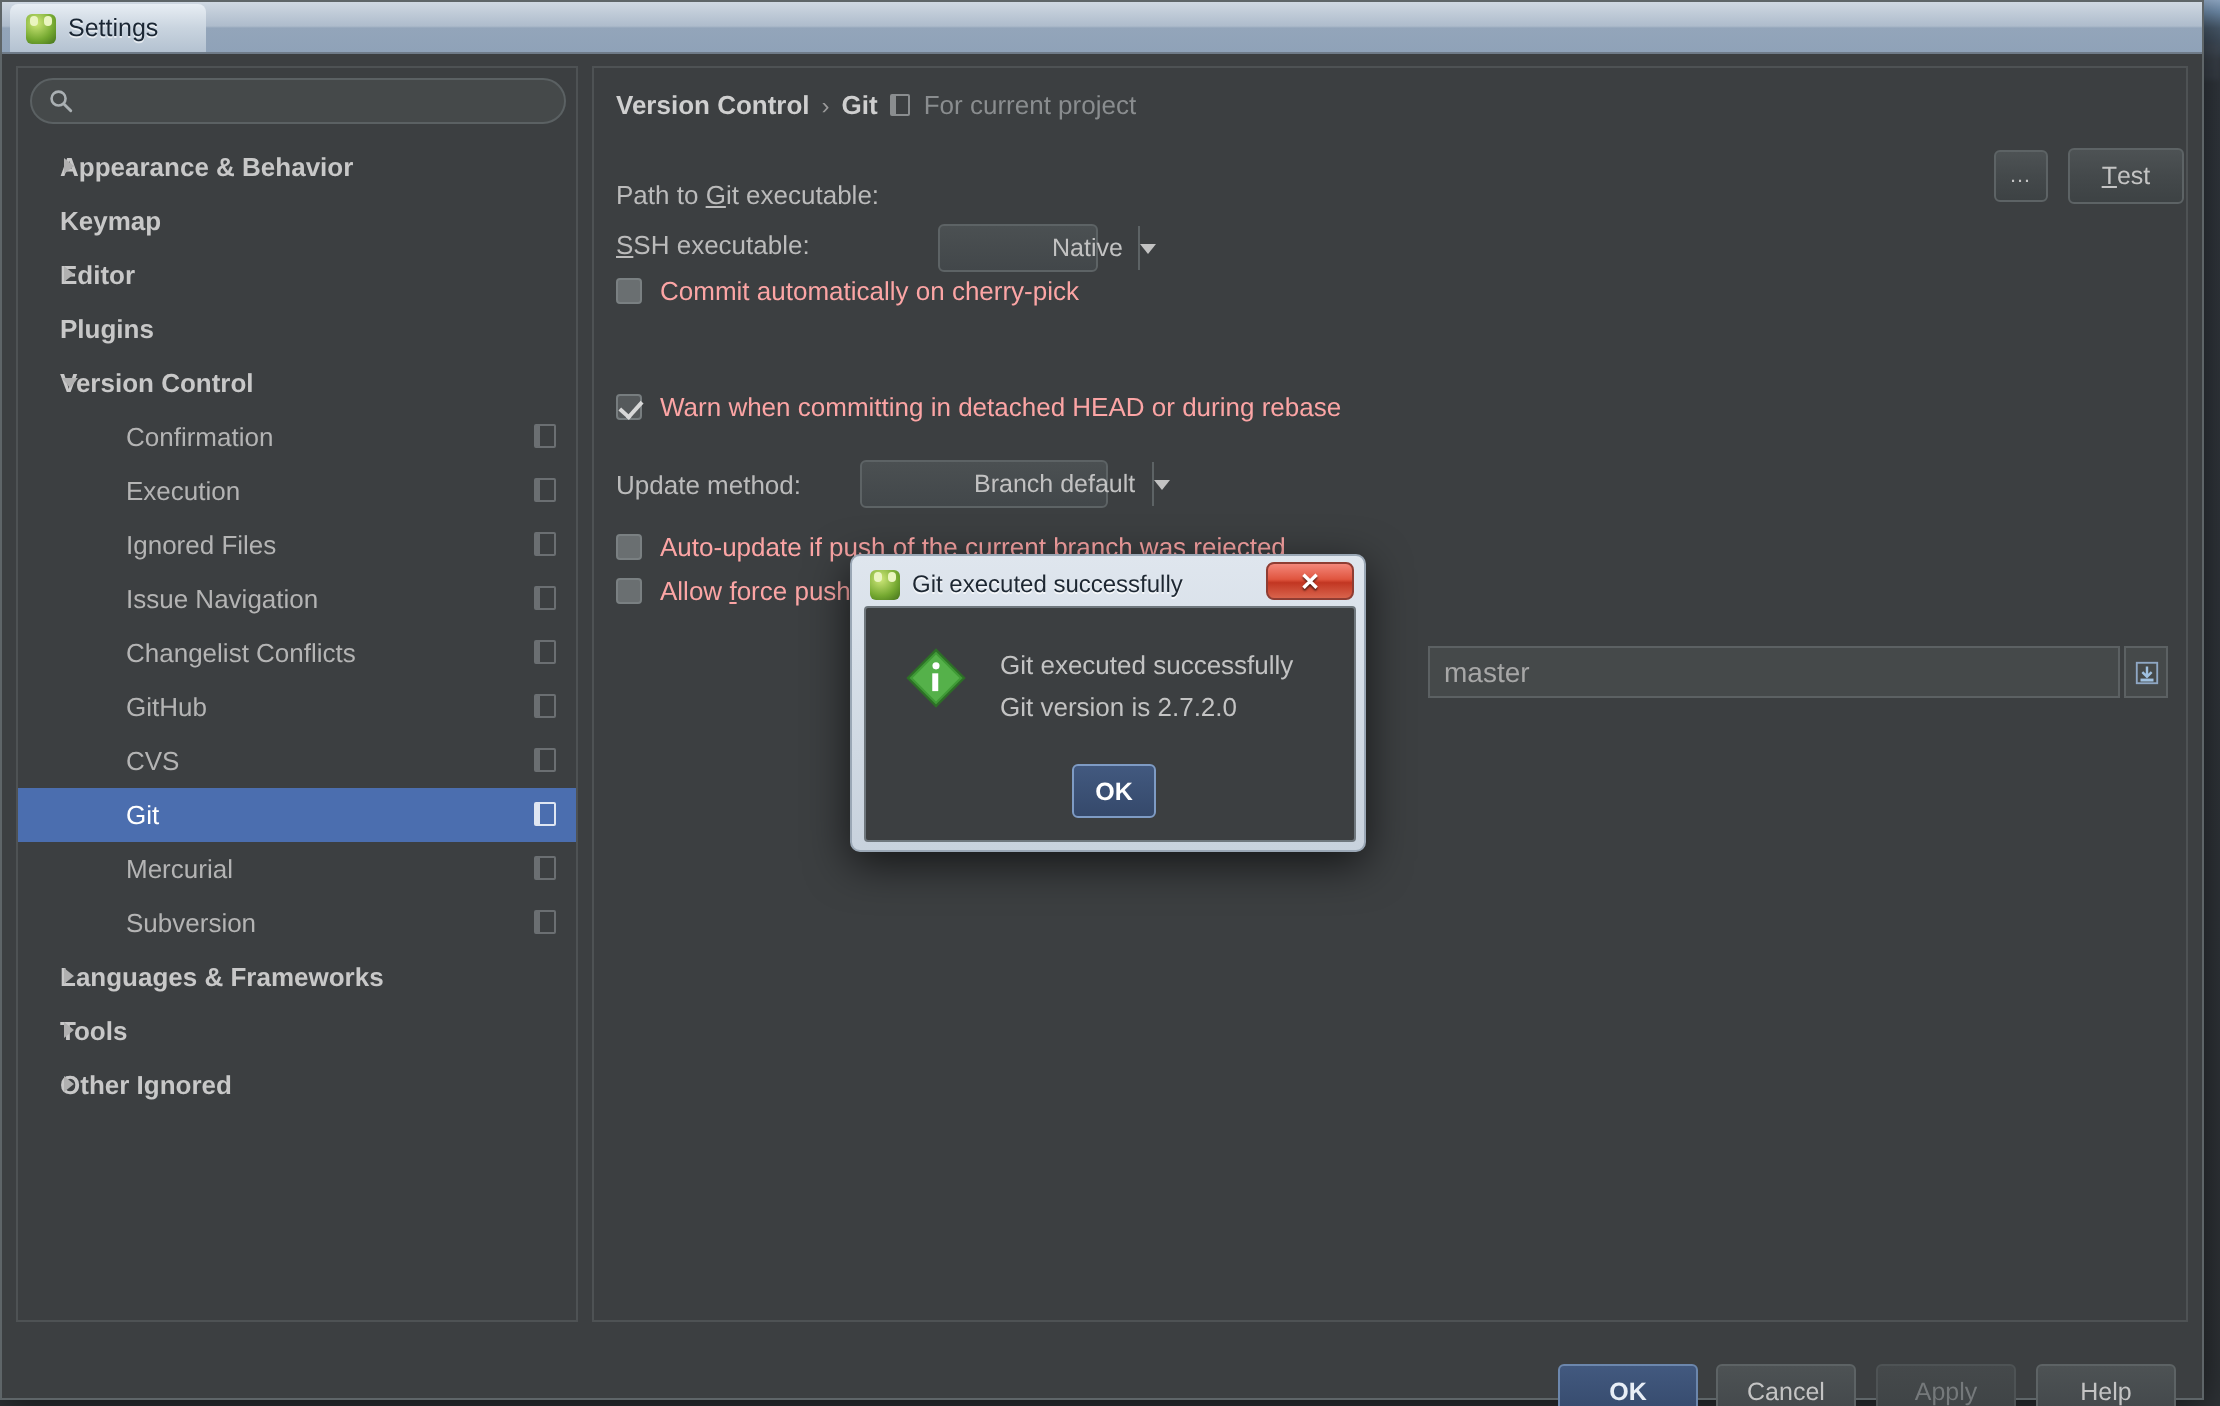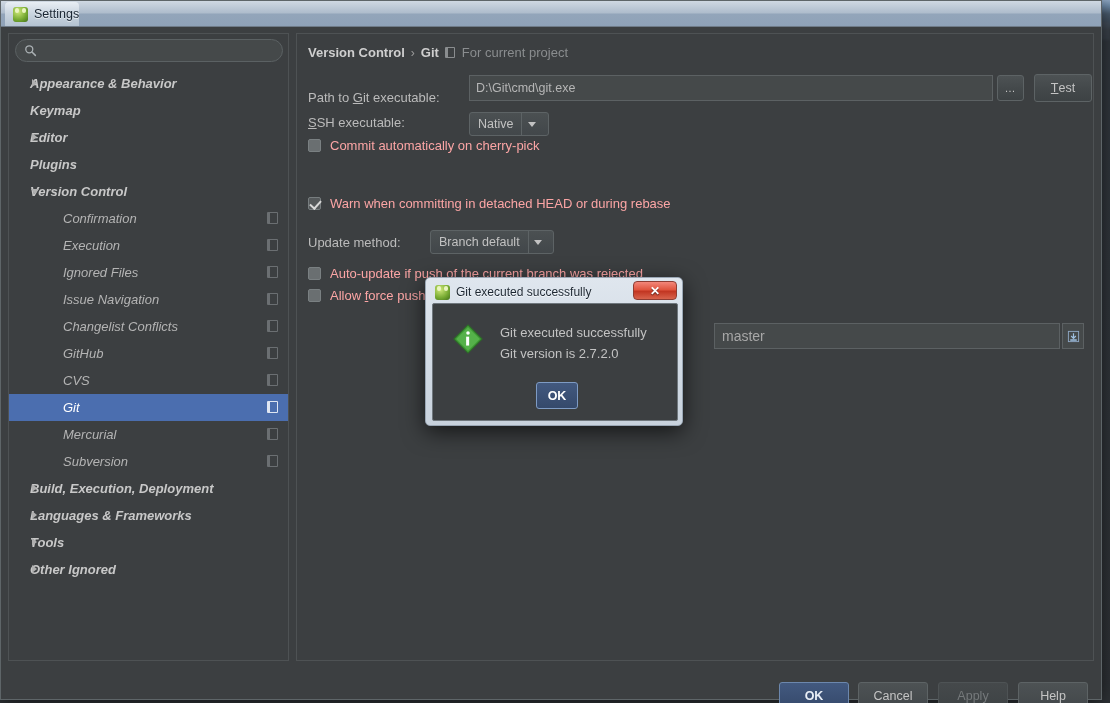--- a/index.html
+++ b/index.html
@@ -53,21 +53,21 @@
   }
   #settings-titlebar {
     position: relative;
     height: 26px;
     background: linear-gradient(180deg, #cfd8e2 0%, #aebccc 48%, #93a5ba 52%, #8fa2b8 100%);
     border-bottom: 1px solid #6f7b88;
   }
   #settings-title-tab {
     position: absolute; left: 4px; top: 1px; height: 24px;
     display: flex; align-items: center; gap: 6px;
-    padding: 0 0 0 8px;
+    padding: 0 24px 0 8px;
     background: linear-gradient(180deg, #e8eef4 0%, #c9d4df 50%, #b4c2d1 100%);
     border-radius: 4px 4px 0 0;
   }
   #settings-title-tab .label {
     font-size: 12.5px; color: #1a2633; font-weight: 500;
     text-shadow: 0 1px 0 rgba(255,255,255,.6);
   }
   .app-icon {
     width: 15px; height: 15px; border-radius: 3px;
     background: radial-gradient(circle at 35% 30%, #cfe87a, #74a830 60%, #43701c 100%);
@@ -117,21 +117,20 @@
     overflow: hidden;
   }
   .tree-row {
     position: relative;
     height: 27px;
     display: flex; align-items: center;
     font-size: 13px;
     color: #bbbbbb;
     cursor: default;
     white-space: nowrap;
-    font-style: italic;
   }
   .tree-row.top   { font-weight: bold; color: #c8c8c8; padding-left: 21px; }
   .tree-row.child { padding-left: 54px; color: #b4b4b4; }
   .tree-row.selected {
     background: #4b6eaf;
     color: #ffffff;
   }
   .arrow {
     position: absolute; left: 23px; top: 9px;
     width: 0; height: 0;
@@ -205,20 +204,21 @@
     cursor: default;
     white-space: nowrap;
   }
   .btn u { text-decoration: underline; }
   .combo {
     display: inline-flex; align-items: stretch;
     background: linear-gradient(180deg, #4b5052 0%, #42474a 100%);
     border: 1px solid #5d6365;
     border-radius: 3px;
     height: 24px;
+    padding-left: 48px;
   }
   .combo .val {
     display: flex; align-items: center;
     padding: 0 8px;
     font-size: 12.5px;
     color: #c2c2c2;
     white-space: nowrap;
   }
   .combo .arrowbox {
     width: 20px;
@@ -454,24 +454,20 @@
           <div class="tree-row child">
             <span>Mercurial</span>
             <span class="proj-badge"></span>
           </div>
           <div class="tree-row child">
             <span>Subversion</span>
             <span class="proj-badge"></span>
           </div>
           <div class="tree-row top">
             <span class="arrow"></span>
-            <span>Build, Execution, Deployment</span>
-          </div>
-          <div class="tree-row top">
-            <span class="arrow"></span>
             <span>Languages &amp; Frameworks</span>
           </div>
           <div class="tree-row top">
             <span class="arrow"></span>
             <span>Tools</span>
           </div>
           <div class="tree-row top">
             <span class="arrow"></span>
             <span>Other Ignored</span>
           </div>
@@ -484,21 +480,20 @@
         <span class="crumb">Version Control</span>
         <span class="sep">›</span>
         <span class="crumb">Git</span>
         <span class="badge"></span>
         <span class="scope">For current project</span>
       </div>
 
       <div class="frow" style="left:11px; top:56px;">
         <span class="flabel"><span>Path to </span><u>G</u><span>it executable:</span></span>
       </div>
-      <input class="textfield" type="text" style="position: absolute; left: 172px; top: 41px; width: 524px; height: 26px;" value="D:\Git\cmd\git.exe">
       <div class="btn" style="position:absolute; left:700px; top:41px; width:27px; height:26px; display:flex; align-items:center; justify-content:center; font-size:11px; letter-spacing:1px;">…</div>
       <div class="btn" style="position:absolute; left:737px; top:40px; width:58px; height:28px; display:flex; align-items:center; justify-content:center;">
           <u>T</u>
           <span>est</span>
         </div>
 
       <div class="frow" style="left:11px; top:81px;">
         <span class="flabel"><u>S</u><span>SH executable:</span></span>
       </div>
       <div class="combo" style="position:absolute; left:172px; top:78px; width:80px;">

